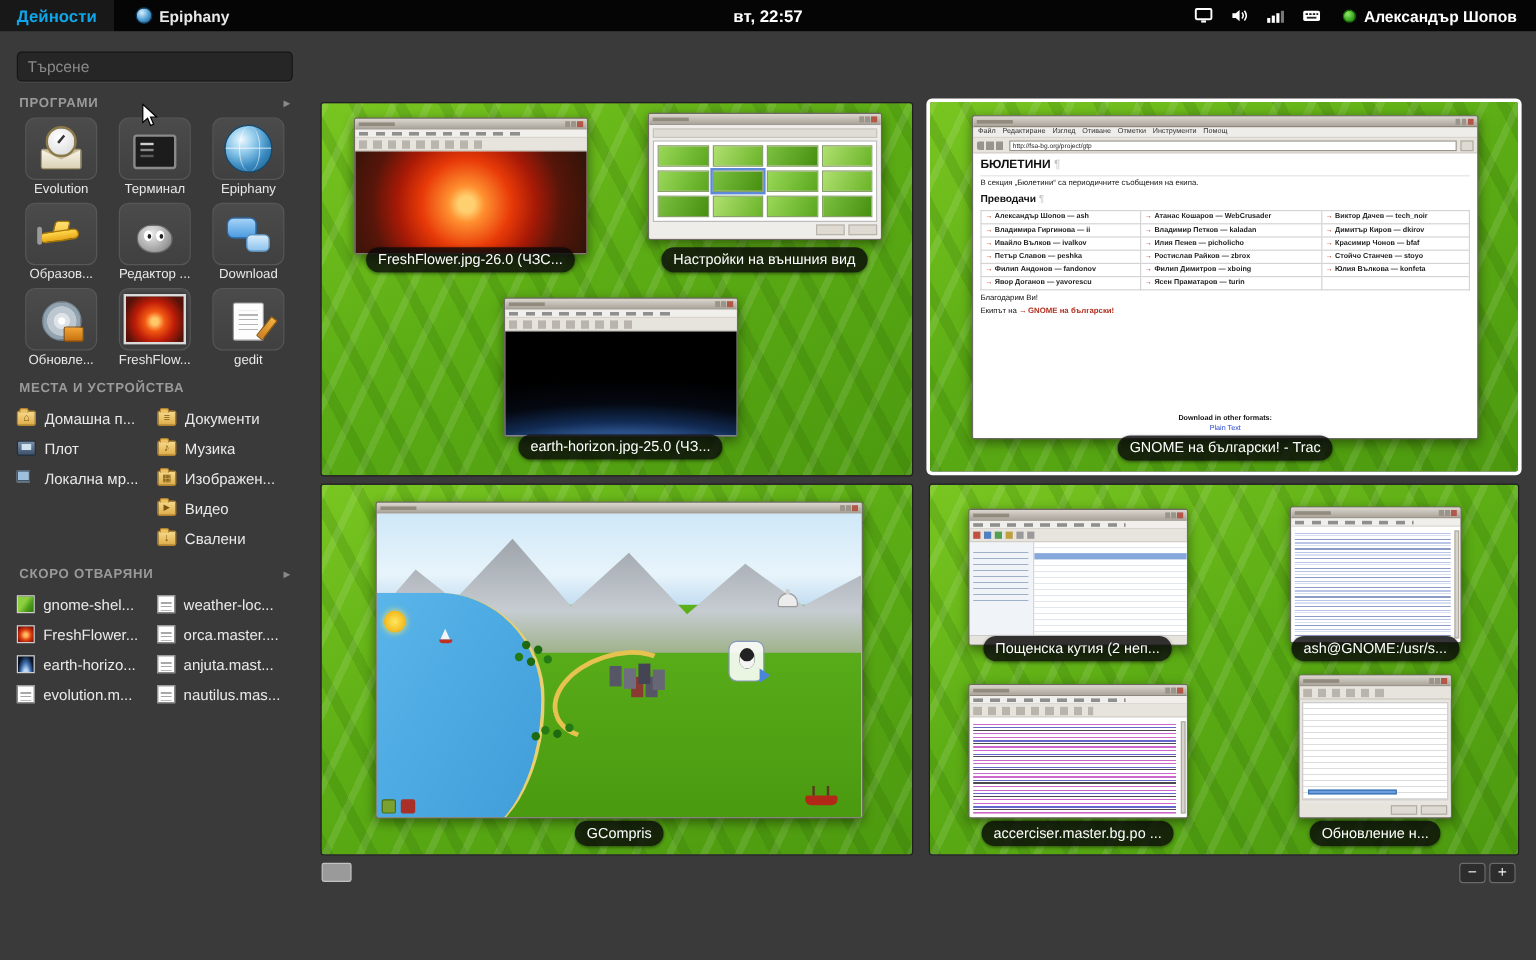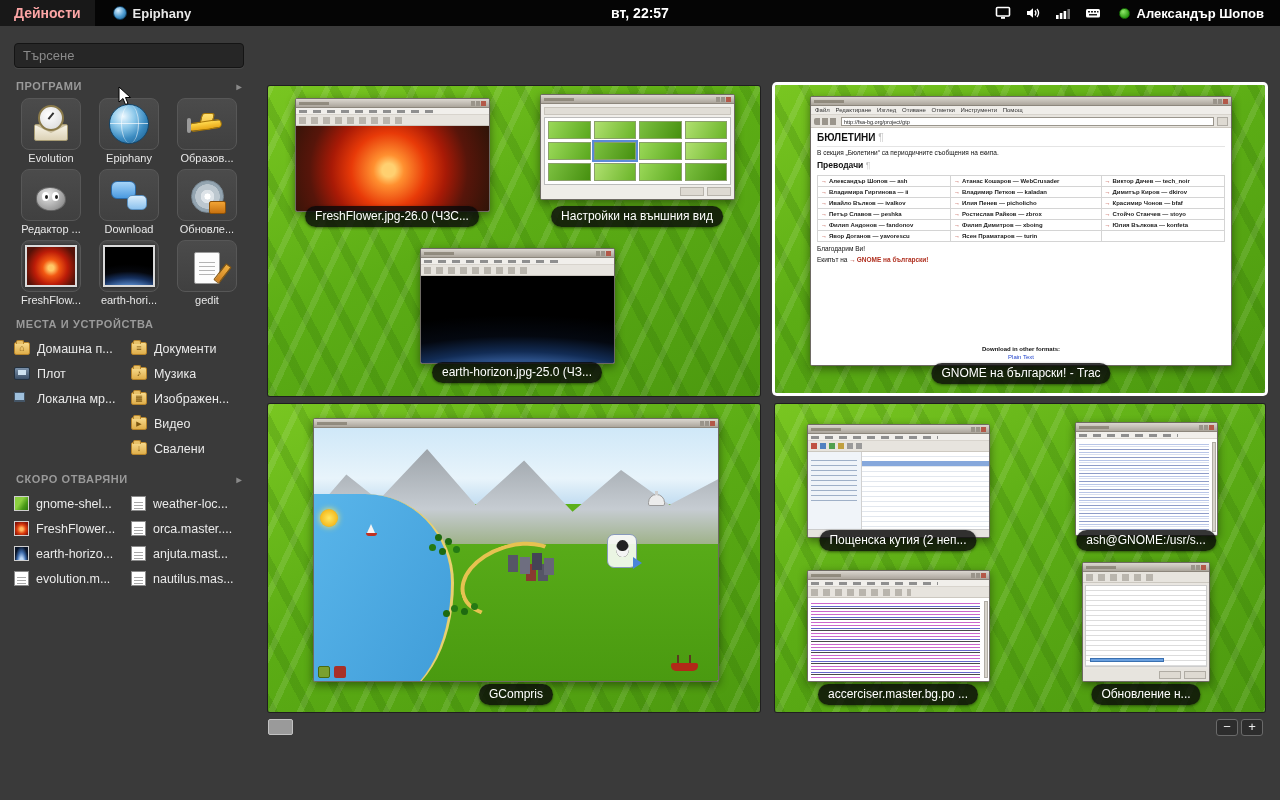--- a/index.html
+++ b/index.html
@@ -12,21 +12,21 @@
   }
   [data-interactable="true"] { cursor:pointer; }
 
   
   .topbar {
     position:absolute; top:0; left:0; right:0; height:26px;
     background:#050505; display:flex; align-items:center; z-index:50;
   }
   .activities {
     height:100%; display:flex; align-items:center; padding:0 14px;
-    font-weight:bold; font-size:14px; color:#fca5a5;
+    font-weight:bold; font-size:14px; color:#0ea5e9;
     background:rgba(255,255,255,0.08);
   }
   .appmenu { display:flex; align-items:center; gap:6px; margin-left:10px; font-weight:bold; font-size:13px; color:#e8e8e8; height:100%; padding:0 8px; }
   .globe-mini { width:14px; height:14px; border-radius:50%; display:inline-block;
     background:radial-gradient(circle at 35% 30%, #d8efff, #4a9ad0 55%, #17537f); border:1px solid #0d3c5e; }
   .clock { position:absolute; left:50%; transform:translateX(-50%); font-weight:bold; font-size:14px; }
   .status { margin-left:auto; display:flex; align-items:center; gap:14px; padding-right:12px; height:100%; }
   .sicon { display:flex; align-items:center; height:100%; }
   .useritem { display:flex; align-items:center; gap:7px; font-weight:bold; font-size:13px; height:100%; padding:0 4px; }
   .presence-dot { width:11px; height:11px; border-radius:50%;
@@ -367,20 +367,26 @@
     <div class="app-item" data-interactable="true">
       <div class="app-tile">
           <div class="ai ai-evolution" data-interactable="false">
             <i class="env"></i>
           </div>
         </div>
       <div class="app-label" data-interactable="false">Evolution</div>
     </div>
     <div class="app-item" data-interactable="true">
       <div class="app-tile">
+          <div class="ai ai-terminal" data-interactable="false"></div>
+        </div>
+      <div class="app-label" data-interactable="false">Терминал</div>
+    </div>
+    <div class="app-item" data-interactable="true">
+      <div class="app-tile">
           <div class="ai ai-epiphany" data-interactable="false"></div>
         </div>
       <div class="app-label" data-interactable="false">Epiphany</div>
     </div>
     <div class="app-item" data-interactable="true">
       <div class="app-tile">
           <div class="ai ai-gcompris" data-interactable="false">
             <i class="wing"></i>
             <i class="body"></i>
             <i class="prop"></i>
@@ -404,26 +410,20 @@
       <div class="app-tile">
           <div class="ai ai-updater" data-interactable="false"></div>
         </div>
       <div class="app-label" data-interactable="false">Обновле...</div>
     </div>
     <div class="app-item" data-interactable="true">
       <div class="app-tile">
           <div class="thumb thumb-flower" data-interactable="false"></div>
         </div>
       <div class="app-label" data-interactable="false">FreshFlow...</div>
-    </div>
-    <div class="app-item" data-interactable="true">
-      <div class="app-tile">
-          <div class="thumb thumb-earth" data-interactable="false"></div>
-        </div>
-      <div class="app-label" data-interactable="false">earth-hori...</div>
     </div>
     <div class="app-item" data-interactable="true">
       <div class="app-tile">
           <div class="ai ai-gedit" data-interactable="false"></div>
         </div>
       <div class="app-label" data-interactable="false">gedit</div>
     </div>
   </div>
 
   <div class="hdr" data-interactable="false">

